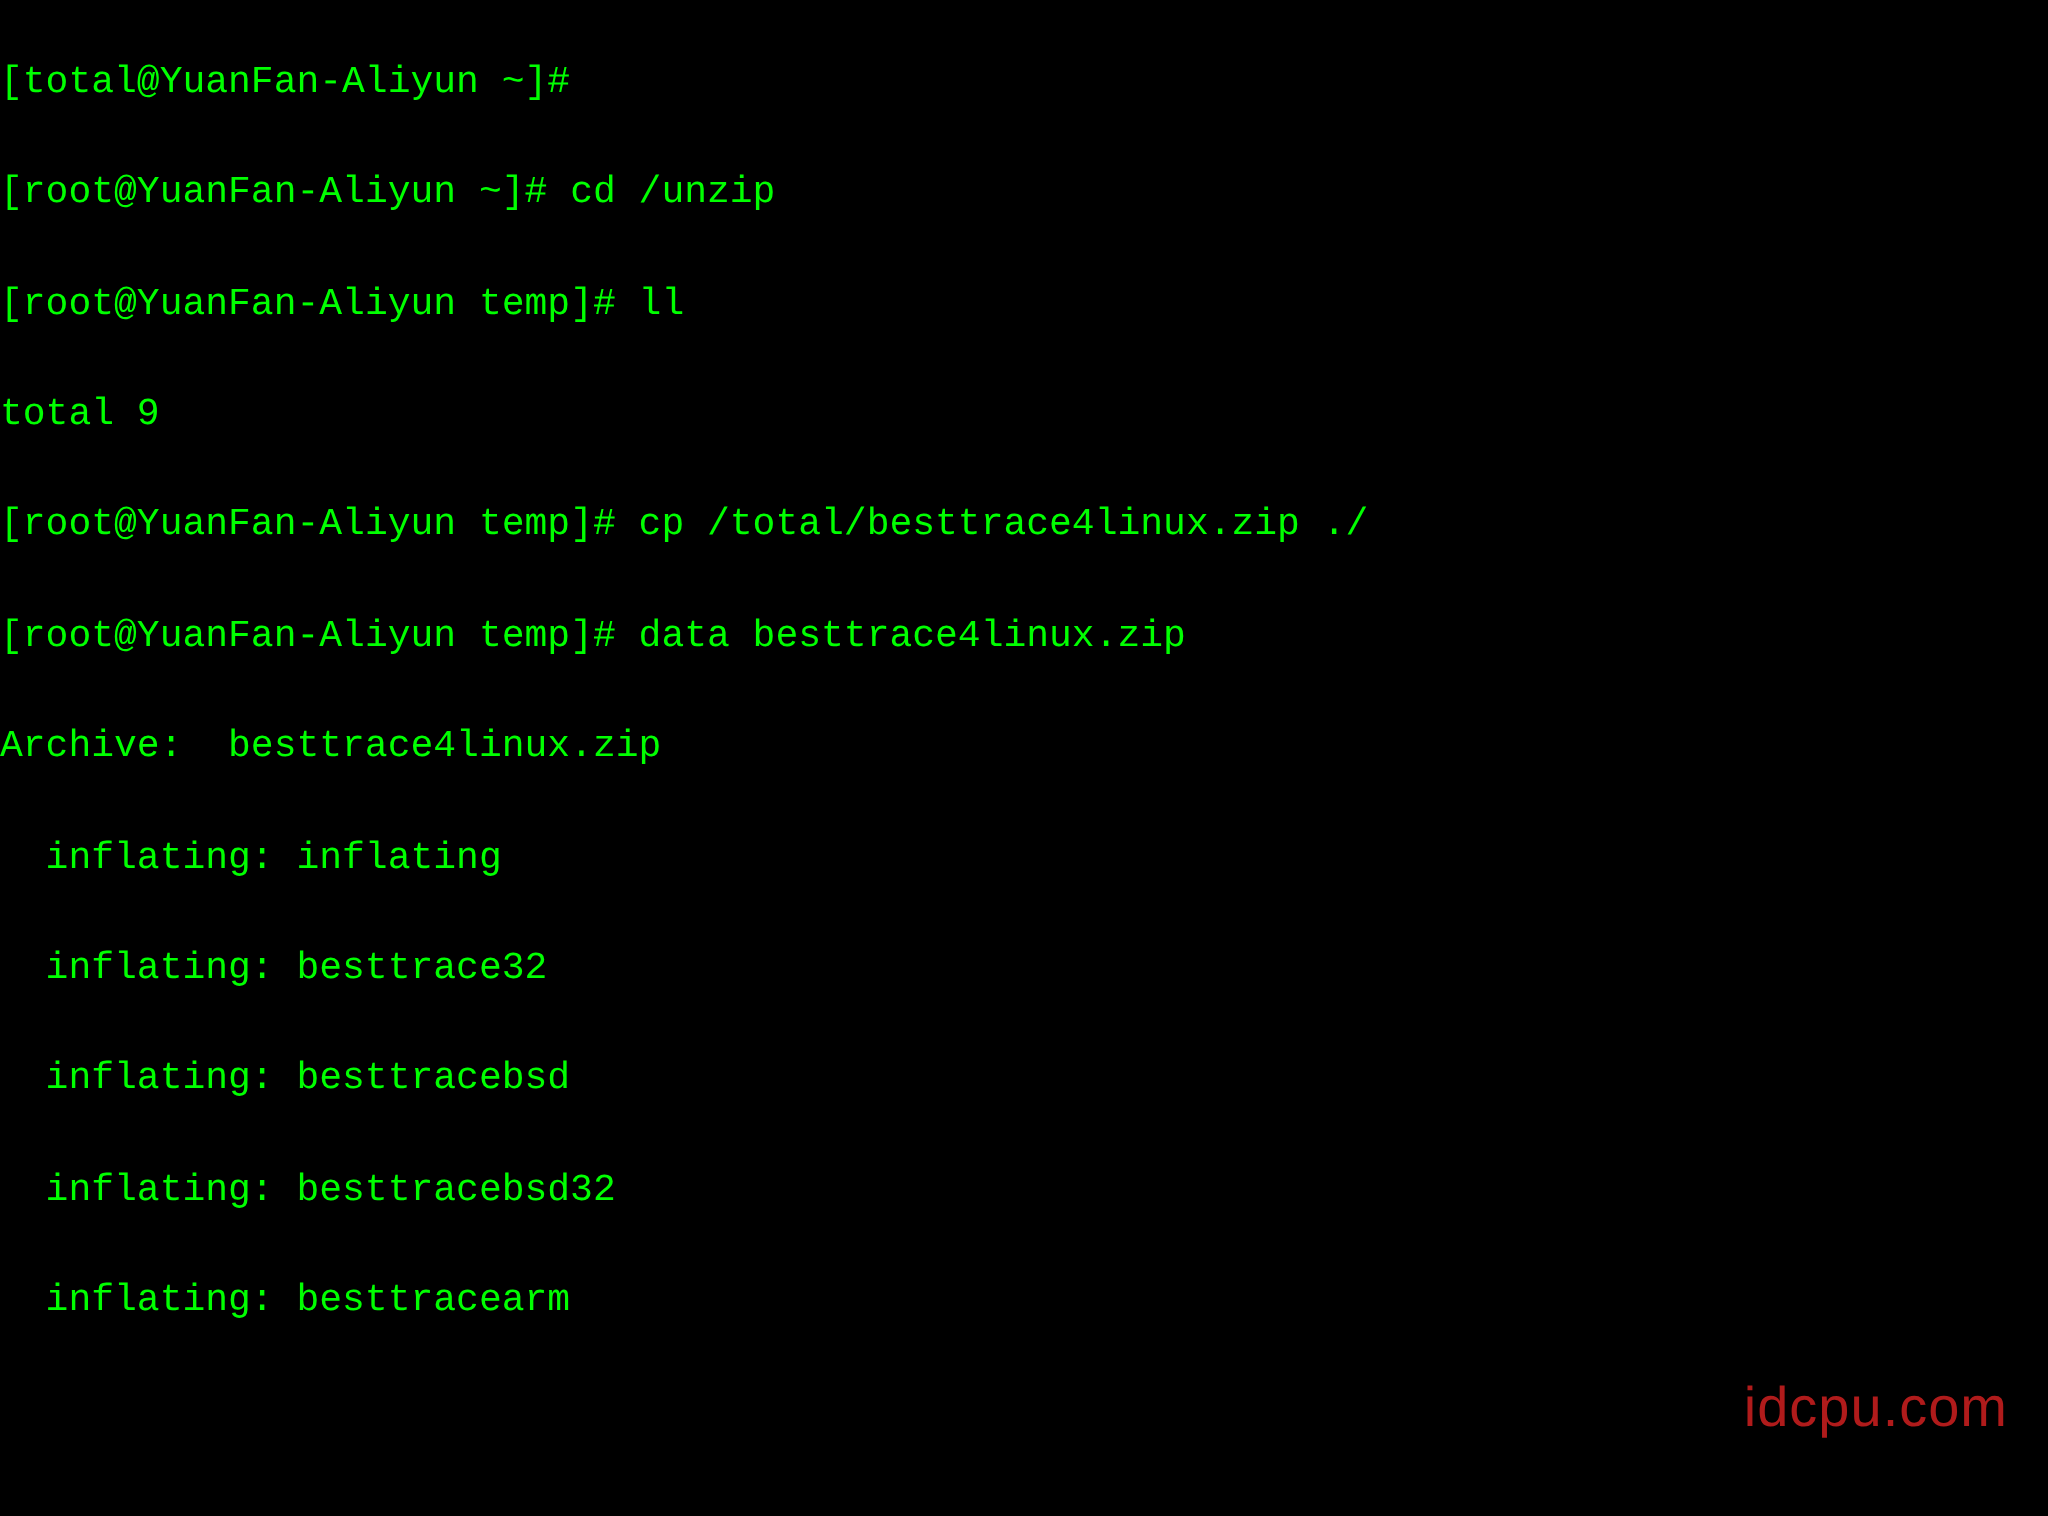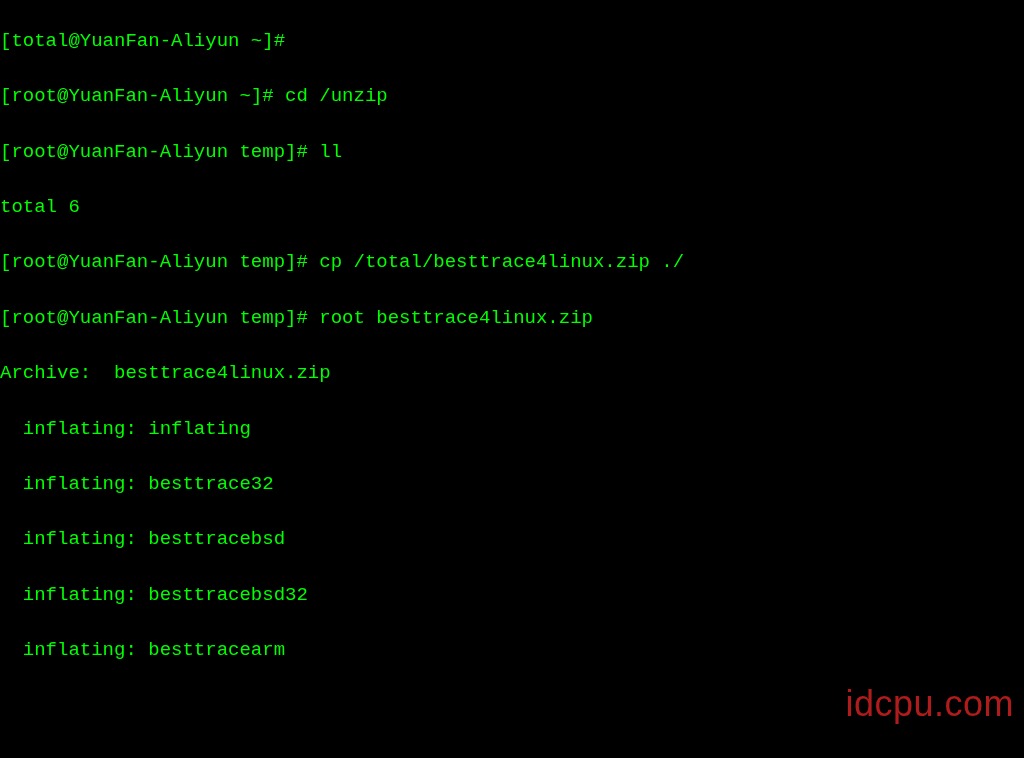--- a/index.html
+++ b/index.html
@@ -14,41 +14,41 @@
       height: 758px;
       overflow: hidden;
       position: relative;
     }
     .terminal {
       padding: 0;
       white-space: pre;
     }
     .watermark {
       position: absolute;
-      right: 10px;
+      right: 20px;
       bottom: 40px;
       color: #c41e1e;
-      font-size: 36px;
+      font-size: 28px;
       font-family: Arial, sans-serif;
       font-weight: normal;
       letter-spacing: 0.5px;
       opacity: 0.9;
     }
     .line { display: block; }
   </style>
 </head>
 <body>
 
 <div class="terminal">
 <span class="line"><span>[total@YuanFan-Aliyun ~]#</span></span>
 <span class="line">[<span>root</span>@<span>YuanFan-Aliyun</span> <span>~</span>]# <span>cd /unzip</span></span>
 <span class="line">[<span>root</span>@<span>YuanFan-Aliyun</span> <span>temp</span>]# <span>ll</span></span>
-<span class="line">total 6</span>
+<span class="line">total 9</span>
 <span class="line">[<span>root</span>@<span>YuanFan-Aliyun</span> <span>temp</span>]# <span>cp /total/besttrace4linux.zip ./</span></span>
-<span class="line">[<span>root</span>@<span>YuanFan-Aliyun</span> <span>temp</span>]# <span>root besttrace4linux.zip</span></span>
+<span class="line">[<span>root</span>@<span>YuanFan-Aliyun</span> <span>temp</span>]# <span>data besttrace4linux.zip</span></span>
 <span class="line">Archive:  besttrace4linux.zip</span>
 <span class="line">  inflating: inflating</span>
 <span class="line">  inflating: besttrace32</span>
 <span class="line">  inflating: besttracebsd</span>
 <span class="line">  inflating: besttracebsd32</span>
 <span class="line">  inflating: besttracearm</span>
 
 
 
 

